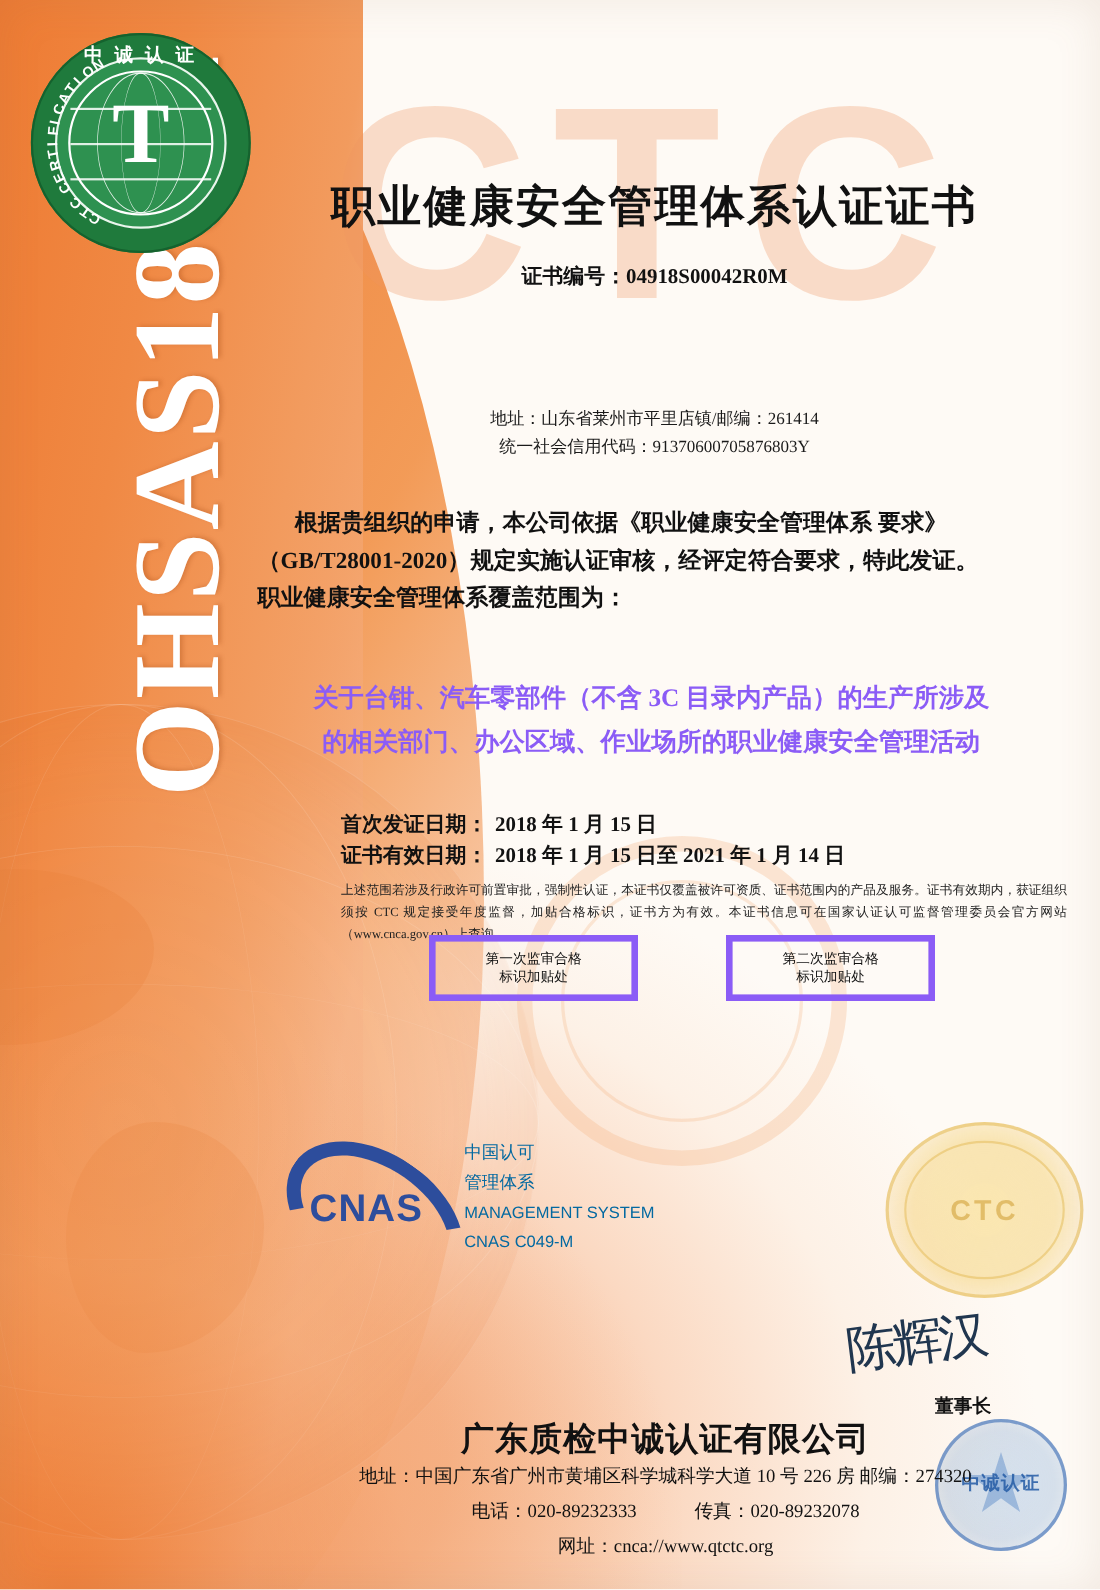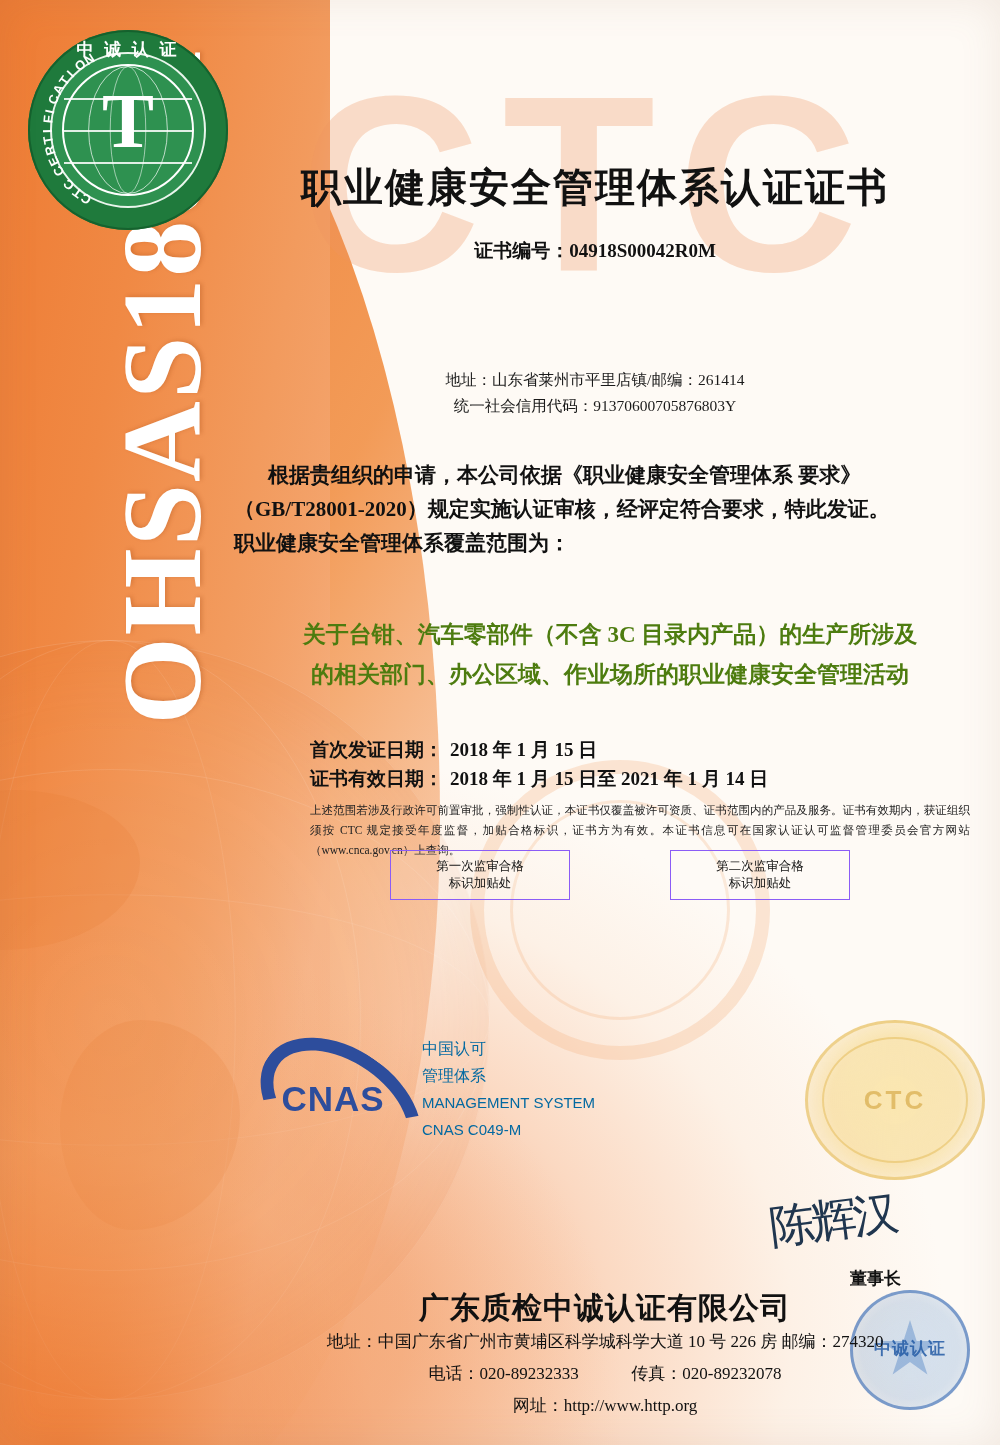--- a/index.html
+++ b/index.html
@@ -254,28 +254,28 @@
     font-size: 21px;
     line-height: 34px;
     color: #111111;
   }
   .para.l1 { top: 458px; text-indent: 34px; }
   .para.l2 { top: 492px; }
   .para.l3 { top: 526px; }
 
   .scope {
     position: absolute;
-    left: 20px;
+    left: 2px;
     width: 760px;
     text-align: center;
     font-family: "Liberation Serif", serif;
     font-weight: bold;
     font-size: 23px;
     line-height: 40px;
-    color: #4d7c0f;
+    color: #8b5cf6;
   }
   .scope.s1 { top: 615px; }
   .scope.s2 { top: 655px; }
 
   .dates {
     position: absolute;
     left: 100px;
     top: 735px;
     font-family: "Liberation Serif", serif;
     font-weight: bold;
@@ -303,21 +303,21 @@
     position: absolute;
     left: 180px;
     top: 850px;
     width: 460px;
     display: flex;
     justify-content: space-between;
   }
   .stamp-box {
     width: 178px;
     height: 48px;
-    border: 1px solid #8b5cf6;
+    border: 6px solid #8b5cf6;
     display: flex;
     flex-direction: column;
     align-items: center;
     justify-content: center;
     font-family: "Liberation Serif", serif;
     font-size: 12.5px;
     line-height: 17px;
     color: #111111;
     background: rgba(255,255,255,0.12);
   }
@@ -600,18 +600,18 @@
     <div class="issuer-addr ia1">
       <span>地址：中国广东省广州市黄埔区科学城科学大道 10 号 226 房</span>
       <span class="gap"></span>
       <span>邮编：274320</span>
     </div>
     <div class="issuer-addr ia2">
       <span>电话：020-89232333</span>
       <span class="gap"></span>
       <span>传真：020-89232078</span>
     </div>
-    <div class="issuer-addr ia3">网址：http://www.http.org</div>
+    <div class="issuer-addr ia3">网址：cnca://www.qtctc.org</div>
 
   </div>
 
   <div class="edge-shadow"></div>
 </div>
 
 </body></html>

